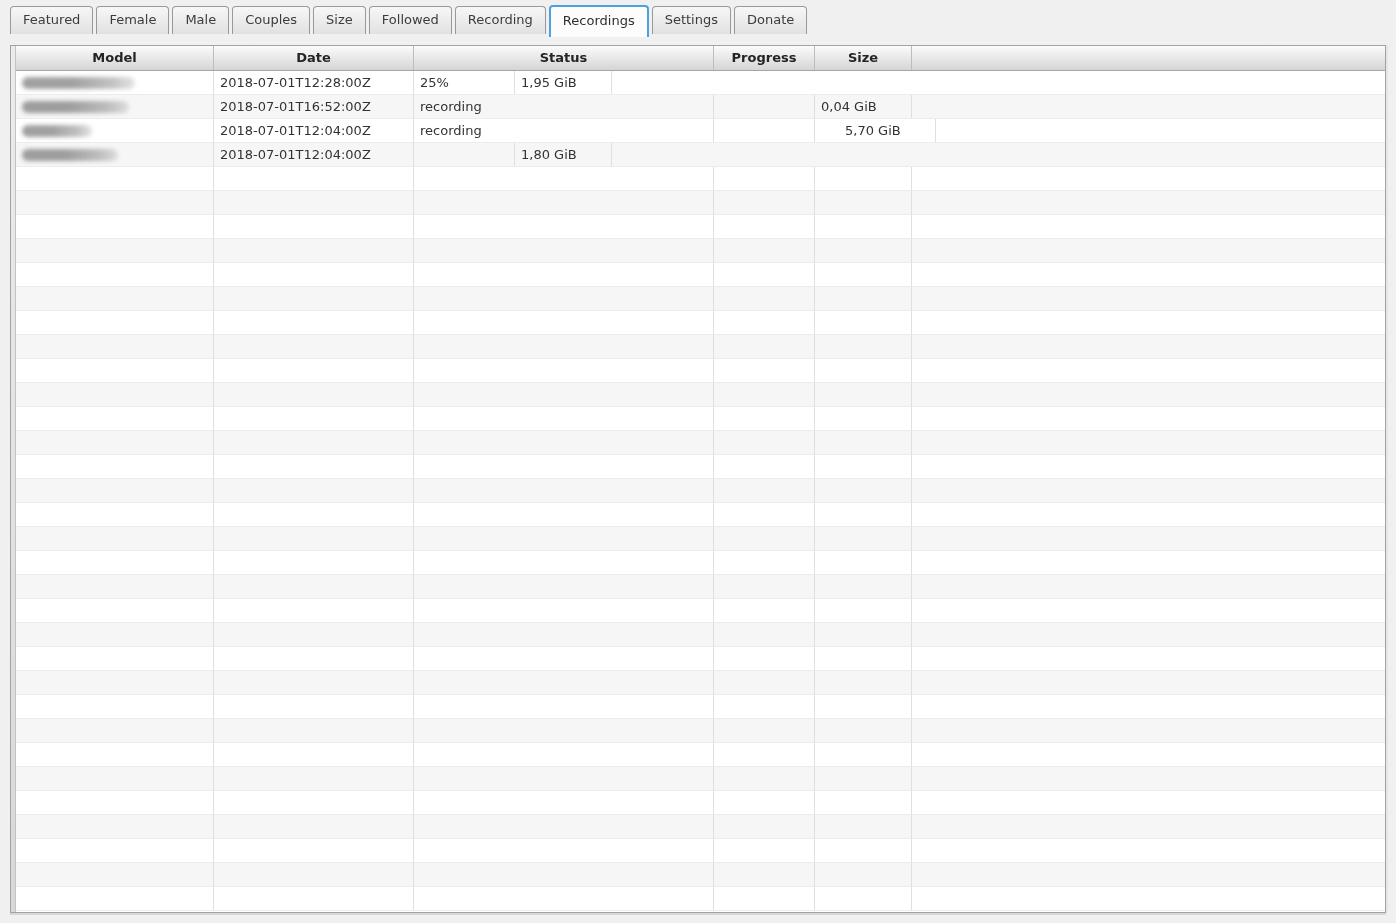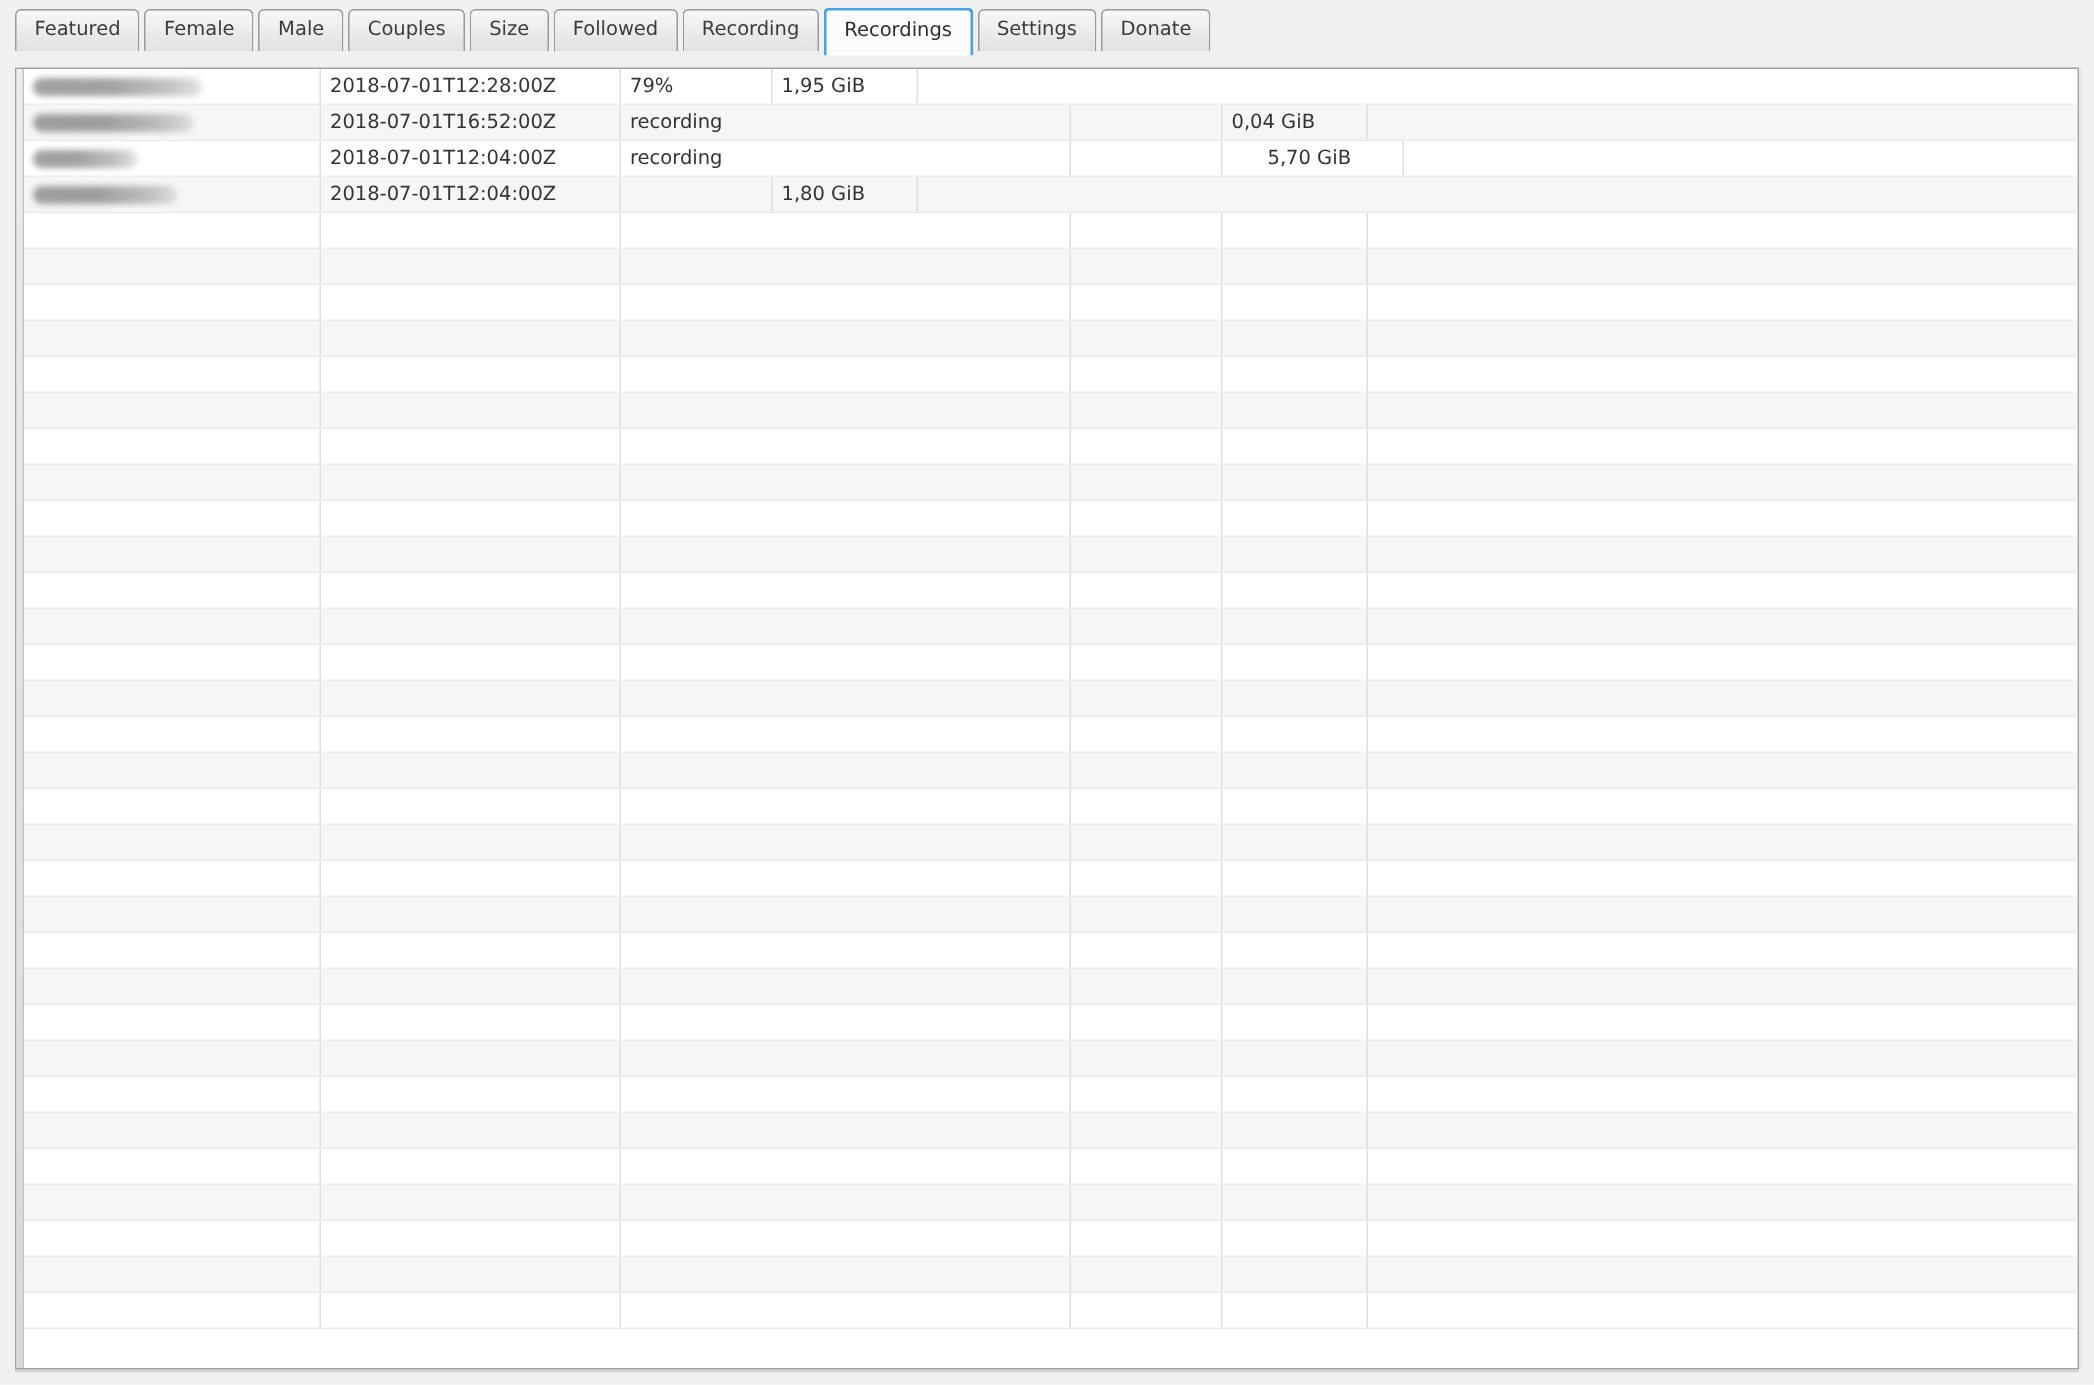--- a/index.html
+++ b/index.html
@@ -145,27 +145,35 @@
     <div class="tab">Followed</div>
     <div class="tab">Recording</div>
     <div class="tab active">Recordings</div>
     <div class="tab">Settings</div>
     <div class="tab">Donate</div>
   </div>
 
 <div class="table-frame">
   <div class="vheader-strip"></div>
   <div class="table-main">
+    <div class="header-row">
+        <div class="hcell" style="width: 198px; flex: 0 0 auto;">Model</div>
+        <div class="hcell" style="width: 200px; flex: 0 0 auto;">Date</div>
+        <div class="hcell" style="width: 300px; flex: 0 0 auto;">Status</div>
+        <div class="hcell" style="width: 101px; flex: 0 0 auto;">Progress</div>
+        <div class="hcell" style="width: 97px; flex: 0 0 auto;">Size</div>
+        <div class="hcell filler" style="flex: 1 1 auto;"></div>
+      </div>
     <div class="table-body">
         <div class="trow">
           <div class="tcell" style="width: 198px; flex: 0 0 auto;">
             <div class="redacted-blob" style="width: 113px;"></div>
           </div>
           <div class="tcell" style="width: 200px; flex: 0 0 auto;">2018-07-01T12:28:00Z</div>
-          <div class="tcell" style="width: 101px; flex: 0 0 auto;">79%</div>
+          <div class="tcell" style="width: 101px; flex: 0 0 auto;">25%</div>
           <div class="tcell" style="width: 97px; flex: 0 0 auto;">1,95 GiB</div>
           <div class="tcell filler" style="flex: 1 1 auto;"></div>
         </div>
         <div class="trow alt">
           <div class="tcell" style="width: 198px; flex: 0 0 auto;">
             <div class="redacted-blob" style="width: 107px;"></div>
           </div>
           <div class="tcell" style="width: 200px; flex: 0 0 auto;">2018-07-01T16:52:00Z</div>
           <div class="tcell" style="width: 300px; flex: 0 0 auto;">recording</div>
           <div class="tcell" style="width: 101px; flex: 0 0 auto;"></div>

